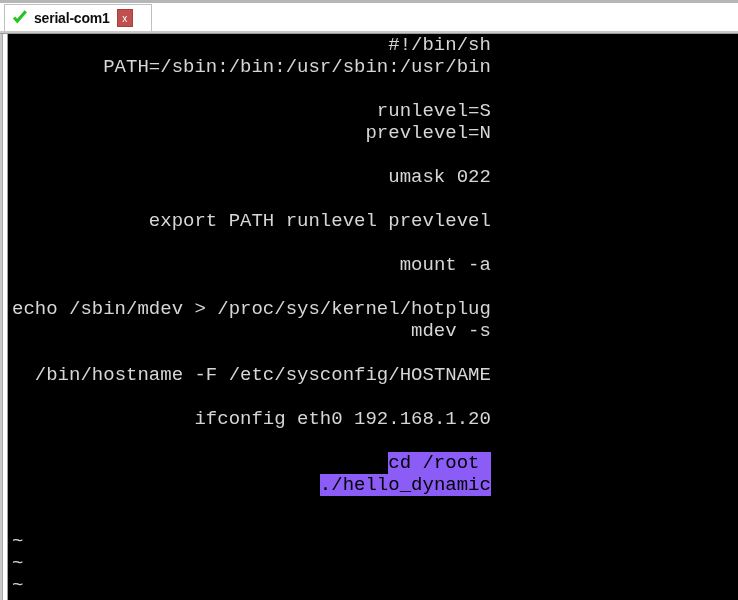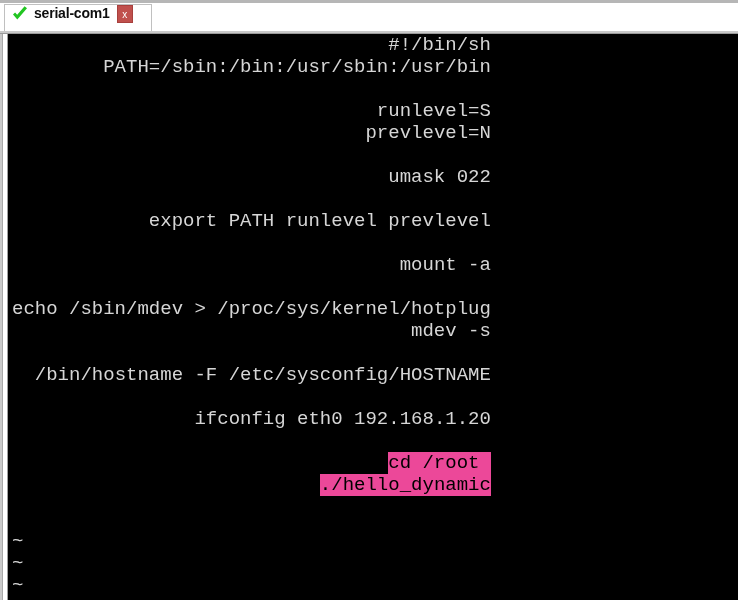--- a/index.html
+++ b/index.html
@@ -53,20 +53,21 @@
     position: absolute;
     left: 4px;
     top: 1px;
     height: 27px;
     width: 148px;
     background: #ffffff;
     border: 1px solid #c0c0c0;
     border-bottom: none;
     box-sizing: border-box;
     display: flex;
+    align-items: center;
     padding-left: 6px;
   }
 
   .check-icon {
     width: 18px;
     height: 18px;
     flex: 0 0 auto;
     display: block;
   }
 
@@ -137,21 +138,21 @@
     color: #d6d6d6;
     white-space: pre;
   }
 
   .line {
     height: 22px;
     white-space: pre;
   }
 
   .line .sel {
-    background: #ec4899;
+    background: #8b5cf6;
     color: #000000;
     margin-top: 36px;
   }
 
   .tilde-block {
     position: absolute;
     left: 4px;
     top: 496px;
     font-family: "Liberation Mono", "DejaVu Sans Mono", monospace;
     font-size: 19px;

